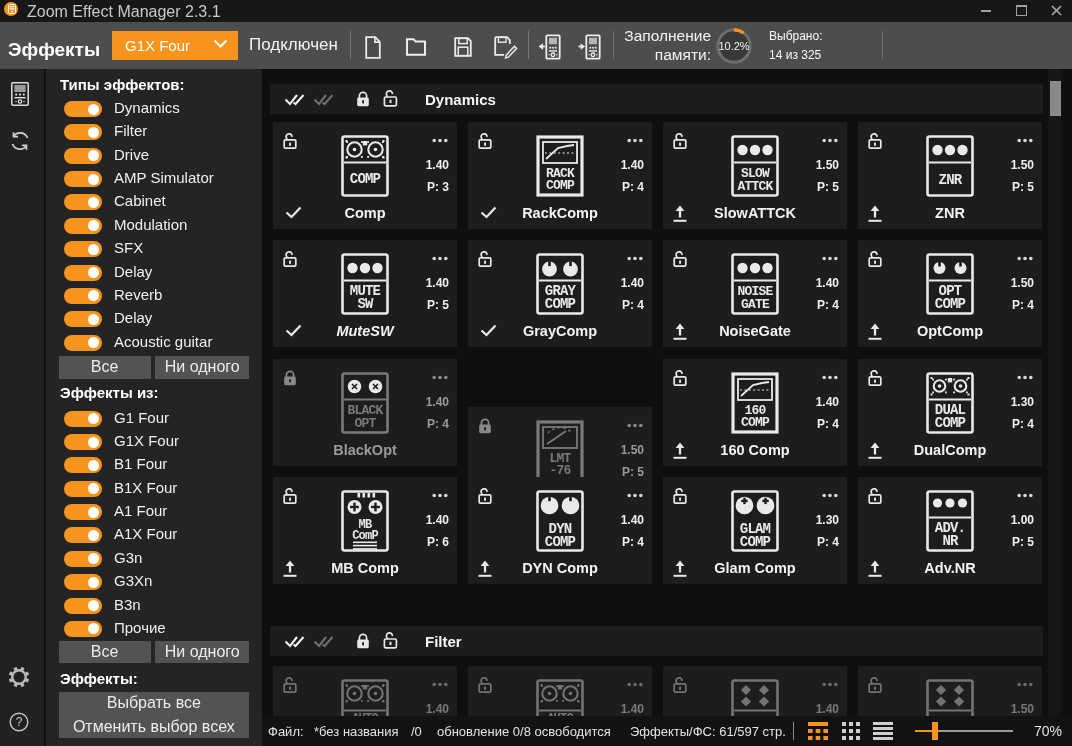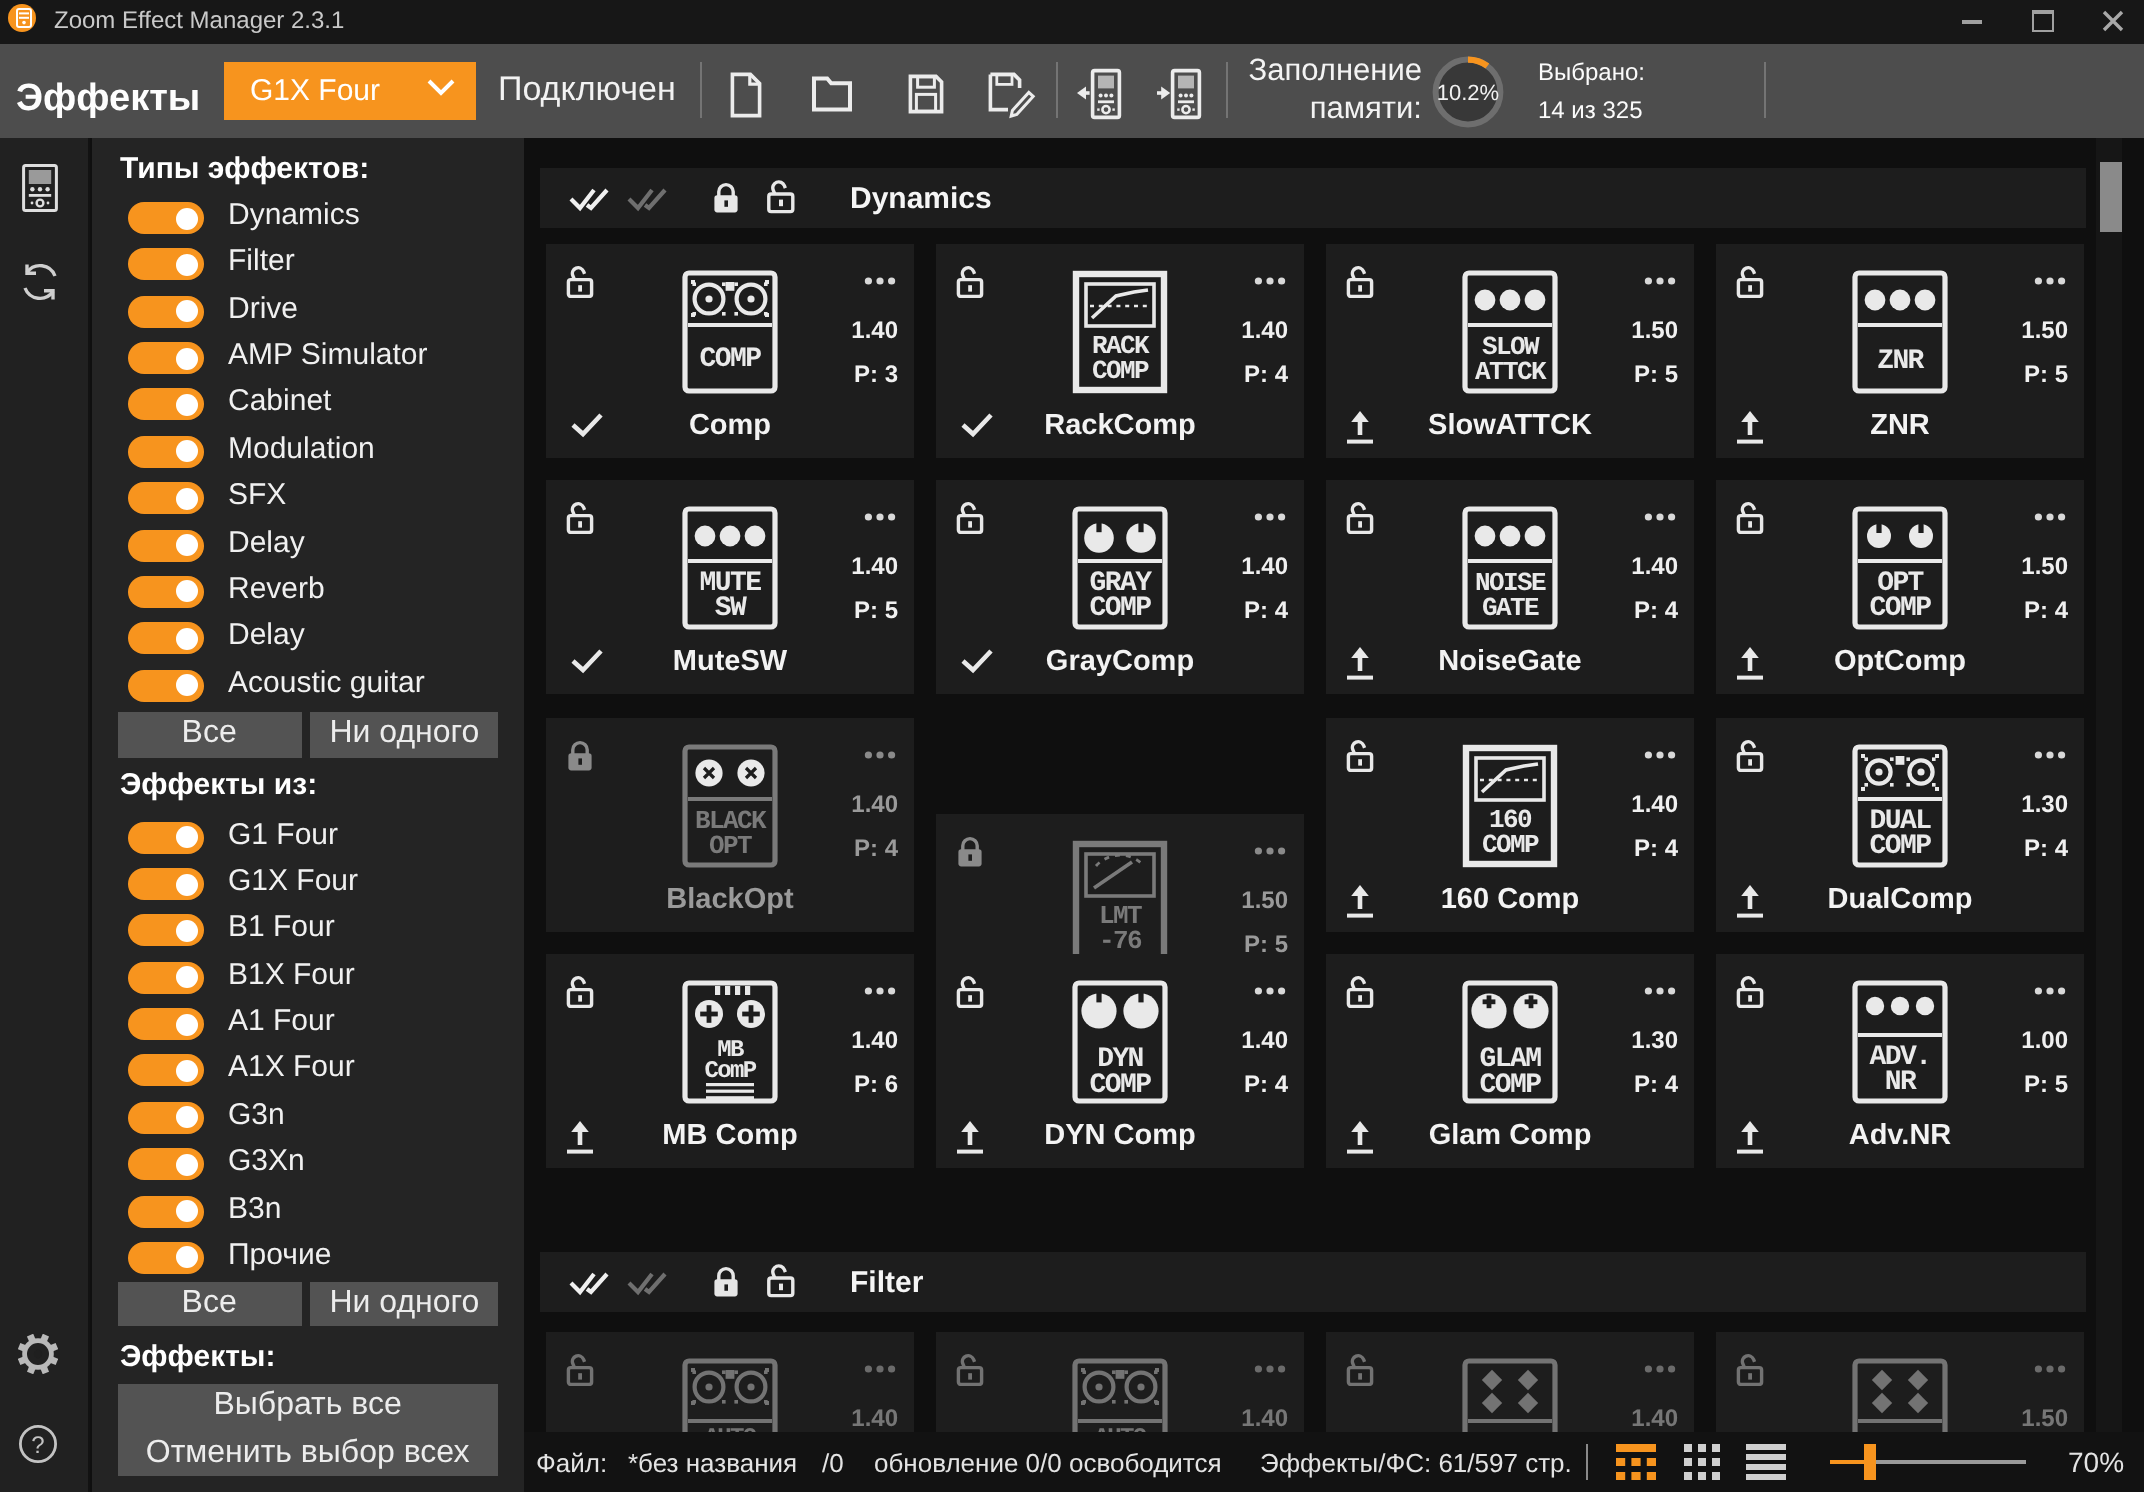--- a/index.html
+++ b/index.html
@@ -27,21 +27,21 @@
 <div id="titlebar">
 <div class="abs" style="left:4px;top:2px;width:14px;height:14px;border-radius:50%;background:#f7941e;"></div>
 <div class="abs" style="left:7.5px;top:4px;width:8px;height:10px;">
       <svg width="8" height="10" viewBox="0 0 8 10" style="">
         <rect x="0.5" y="0.5" width="7" height="9" rx="1" fill="none" stroke="#fff" stroke-width="1"></rect>
         <rect x="1.5" y="2.2" width="5" height="1" fill="#fff"></rect>
         <rect x="1.5" y="4.4" width="5" height="1" fill="#fff"></rect>
         <circle cx="4" cy="7.3" r="0.9" fill="#fff"></circle>
       </svg>
     </div>
-<div class="abs" style="left:27px;top:3px;font-size:12px;color:#c9c9c9;">Zoom Effect Manager 2.3.1</div>
+<div class="abs" style="left:27px;top:3px;font-size:16px;color:#c9c9c9;">Zoom Effect Manager 2.3.1</div>
 <div class="abs" style="left:981px;top:10px;width:10px;height:1.6px;background:#a0a0a0;"></div>
 <div class="abs" style="left:1016px;top:5px;width:11px;height:11px;border:1.4px solid #a0a0a0;border-top-width:2.6px;"></div>
 <div class="abs" style="left:1051px;top:5px;">
       <svg width="11" height="11" viewBox="0 0 11 11" style="">
         <path d="M1 1 L10 10 M10 1 L1 10" stroke="#a8a8a8" stroke-width="1.7"></path>
       </svg>
     </div>
 </div>
 <div id="toolbar">
 <div class="abs" style="left:8px;top:17px;font-size:19px;font-weight:bold;color:#fdfdfd;">Эффекты</div>
@@ -451,21 +451,21 @@
             <text x="24" y="54.5" font-family="Liberation Mono" font-weight="bold" font-size="14" fill="#e9e9e9" text-anchor="middle" letter-spacing="-0.8">SW</text>
           </svg>
         </span>
         <div class="cver" style="top:36px;color:#f0f0f0;">1.40</div>
         <div class="cver" style="top:58px;color:#f0f0f0;">P: 5</div>
         <span class="abs" style="left:12px;top:84px;">
           <svg width="17" height="13" viewBox="0 0 17 13" style="">
             <path d="M1.5 6.5 L6.5 11 L15.5 1.5" fill="none" stroke="#e9e9e9" stroke-width="2.3"></path>
           </svg>
         </span>
-        <div class="cname" style="color:#f3f3f3;">MuteSW</div>
+        <div class="cname" style="color:#f3f3f3;font-style:italic;">MuteSW</div>
       </div>
     </div>
 <div class="card" style="left:206px;top:171px;">
       <div style="position:absolute;inset:0;">
         <span class="abs" style="left:10px;top:11px;">
           <svg width="14" height="16" viewBox="0 0 14 16" style="">
             <rect x="1.2" y="6.8" width="11.6" height="8.4" rx="1.2" fill="none" stroke="#e8e8e8" stroke-width="1.7"></rect>
 <rect x="6.1" y="9.6" width="1.9" height="3.2" fill="#e8e8e8"></rect>
 <g transform="rotate(-22 4.2 6.8)">
               <path d="M4.2 7 V4.7 A2.9 2.9 0 0 1 10 4.7 V6" fill="none" stroke="#e8e8e8" stroke-width="1.7"></path>
@@ -1101,21 +1101,21 @@
         <div class="cver" style="top:36px;">1.50</div>
       </div>
     </div>
 <div class="abs" style="left:786px;top:0px;width:13px;height:647px;background:#161616;"></div>
 <div class="abs" style="left:788px;top:12px;width:11px;height:35px;background:#8a8a8a;"></div>
 </div>
 <div id="statusbar">
 <span class="abs" style="left:6px;top:8px;">Файл:</span>
 <span class="abs" style="left:52px;top:8px;">*без названия</span>
 <span class="abs" style="left:149px;top:8px;">/0</span>
-<span class="abs" style="left:175px;top:8px;">обновление 0/0 освободится</span>
+<span class="abs" style="left:175px;top:8px;">обновление 0/8 освободится</span>
 <span class="abs" style="left:368px;top:8px;">Эффекты/ФС: 61/597 стр.</span>
 <div class="abs" style="left:531px;top:6px;width:1px;height:18px;background:#8a8a8a;"></div>
 <span class="abs" style="left:546px;top:6px;">
       <svg width="20" height="18" viewBox="0 0 20 18" style="">
         <rect x="0" y="0" width="20" height="4" fill="#f7941e"></rect>
         <rect x="0" y="7" width="4.6" height="4" fill="#f7941e"></rect>
         <rect x="7.7" y="7" width="4.6" height="4" fill="#f7941e"></rect>
         <rect x="15.4" y="7" width="4.6" height="4" fill="#f7941e"></rect>
         <rect x="0" y="14" width="4.6" height="4" fill="#f7941e"></rect>
         <rect x="7.7" y="14" width="4.6" height="4" fill="#f7941e"></rect>

